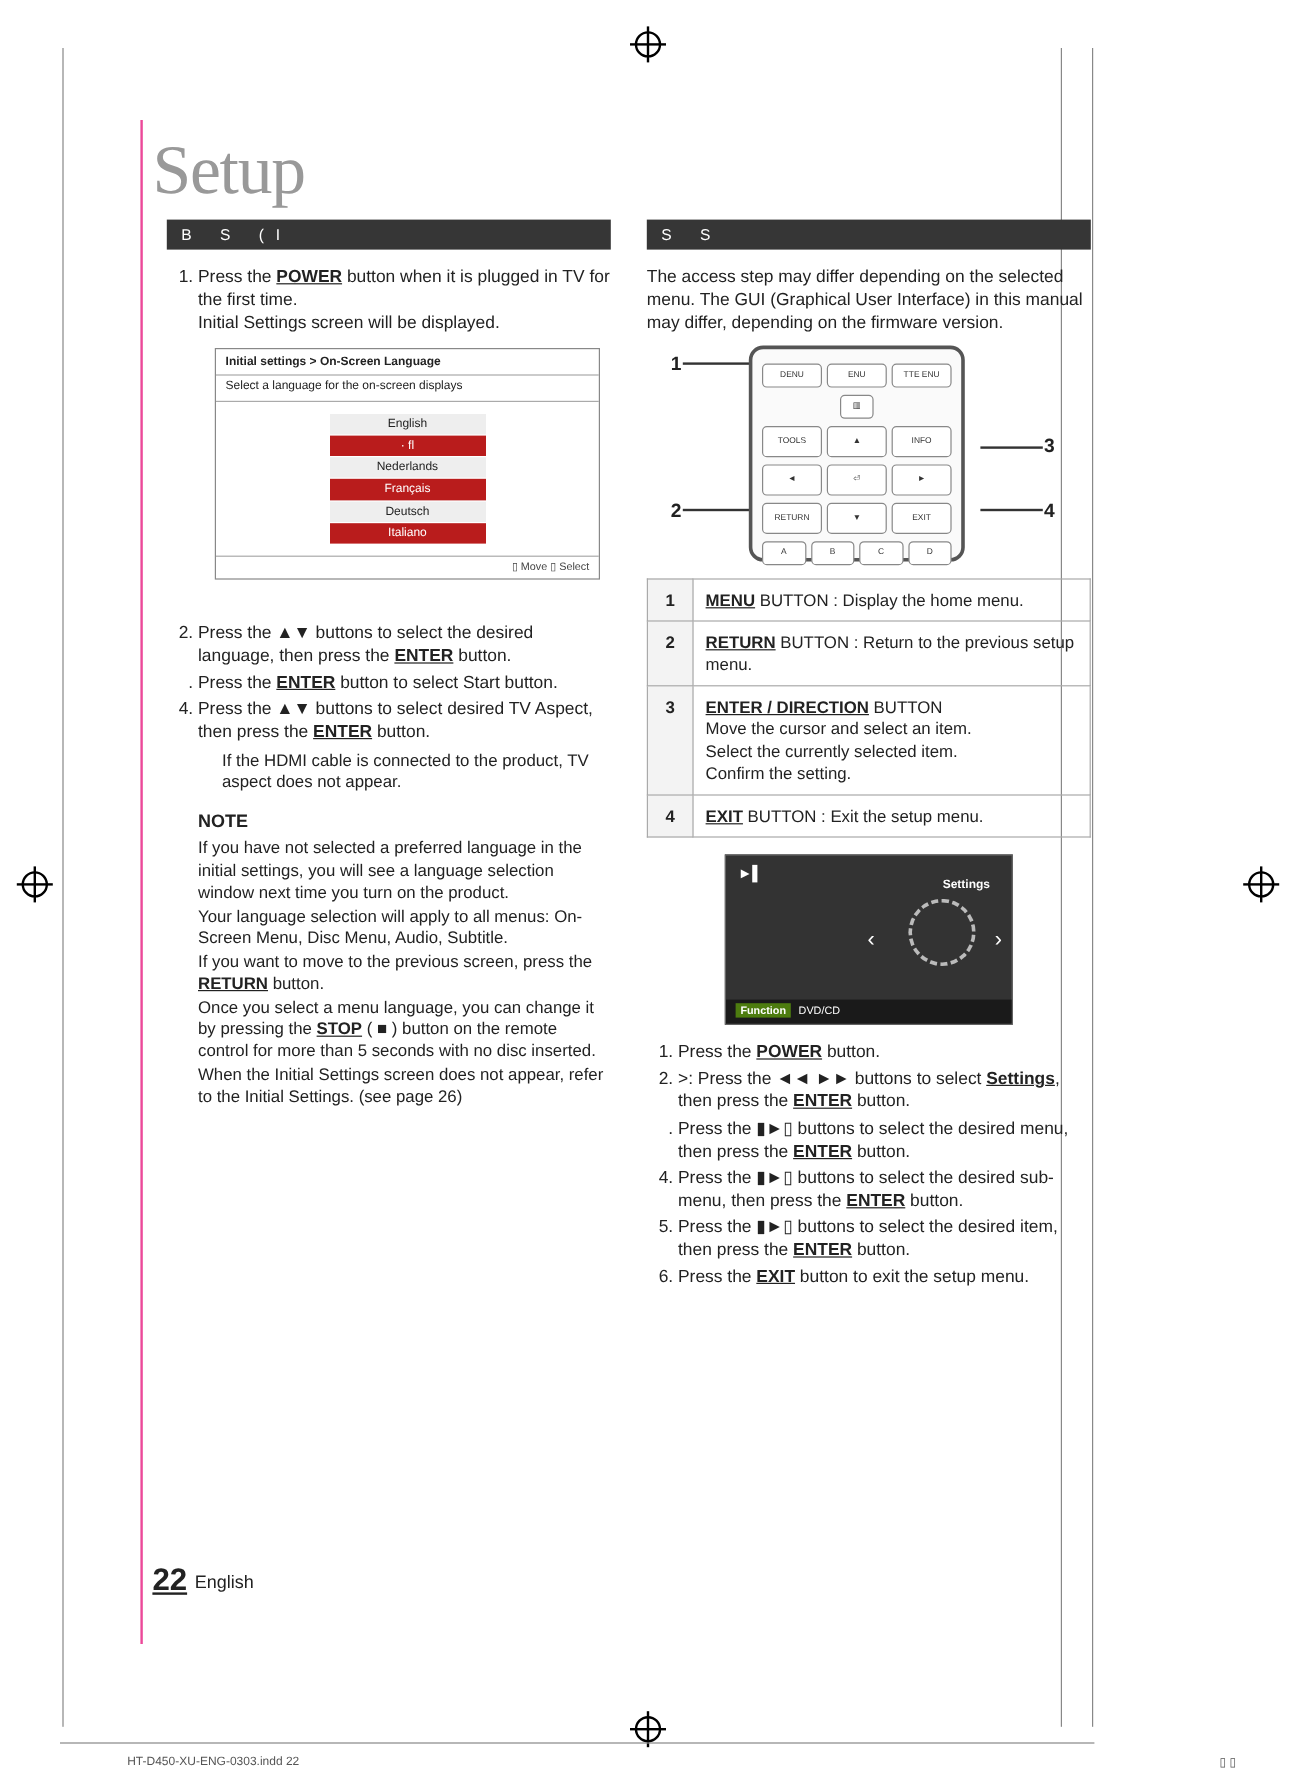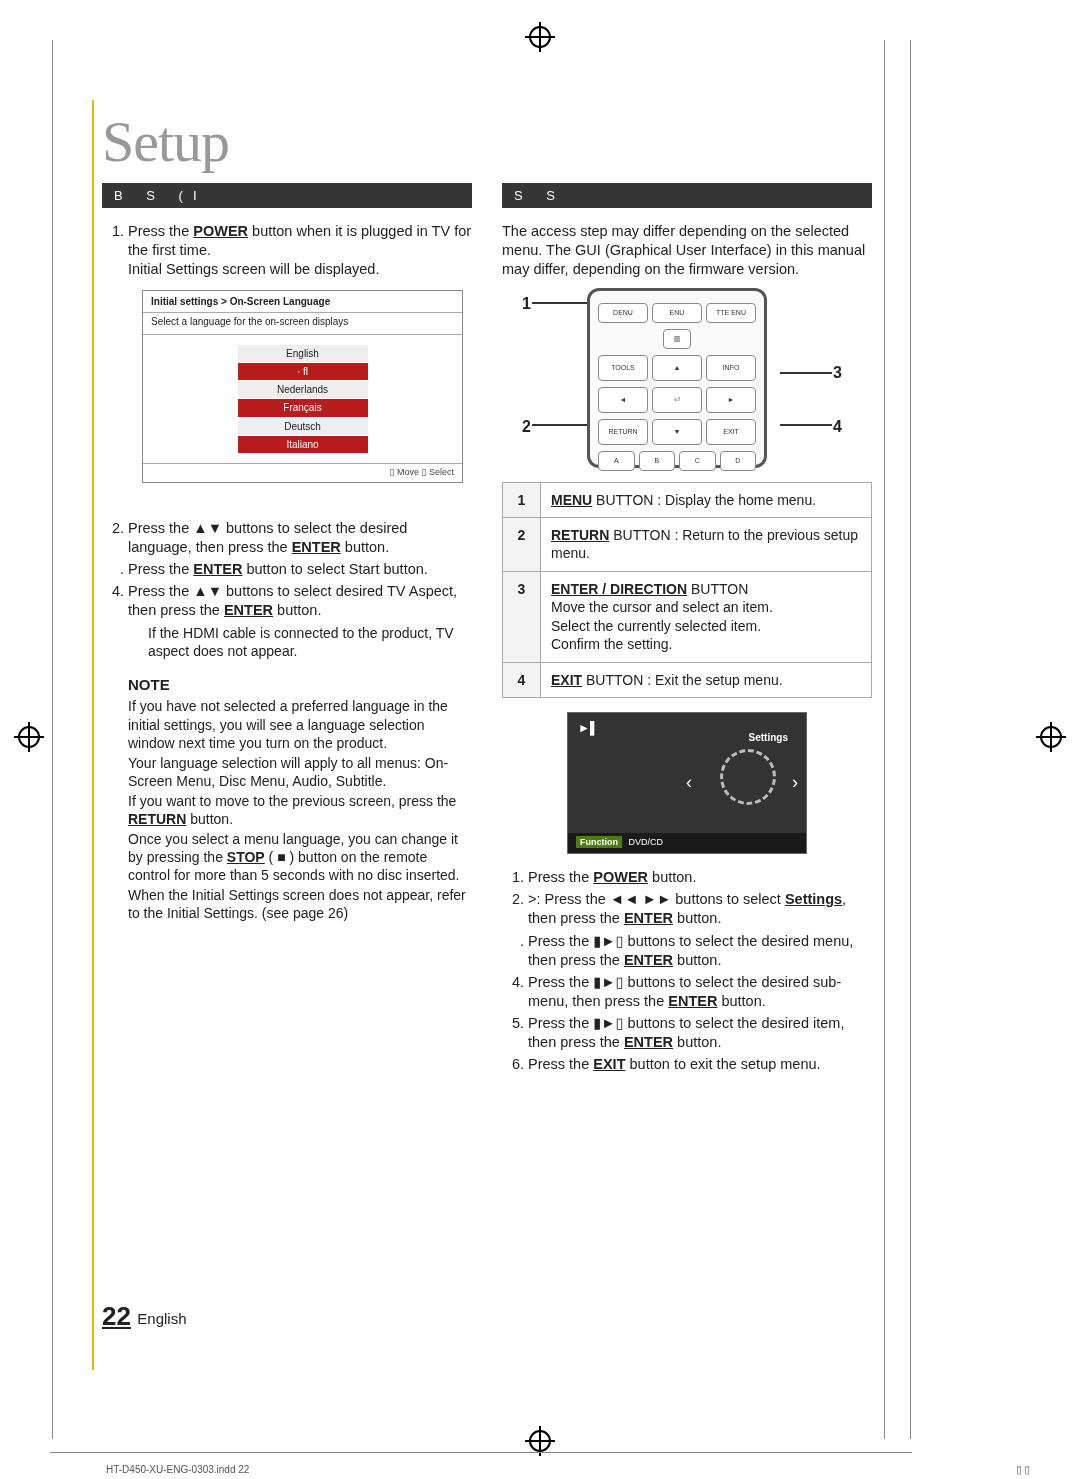--- a/index.html
+++ b/index.html
@@ -6,38 +6,38 @@
   body {
     background: #fff;
     font-family: Arial, Helvetica, sans-serif;
     color: #222;
     width: 1080px;
     height: 1479px;
     position: relative;
   }
   .page {
     position: absolute;
-    left: 92px; top: 100px;
+    left: 117px; top: 100px;
     width: 810px;
     height: 1270px;
-    border-left: 2px solid #eab308;
+    border-left: 2px solid #ec4899;
     padding: 8px 0 0 0;
   }
   .heading {
     font-family: "Times New Roman", serif;
     font-weight: 300;
     font-size: 58px;
     color: #999;
     padding: 0 0 8px 8px;
     letter-spacing: -1px;
   }
   .cols {
     display: flex;
     gap: 30px;
-    padding: 0 0 0 8px;
+    padding: 0 0 0 20px;
   }
   .col { width: 370px; font-size: 14.5px; line-height: 1.32; }
   .bar {
     background: #363636;
     color: #fff;
     font-size: 13px;
     letter-spacing: 10px;
     padding: 4px 12px;
     margin-bottom: 14px;
   }

